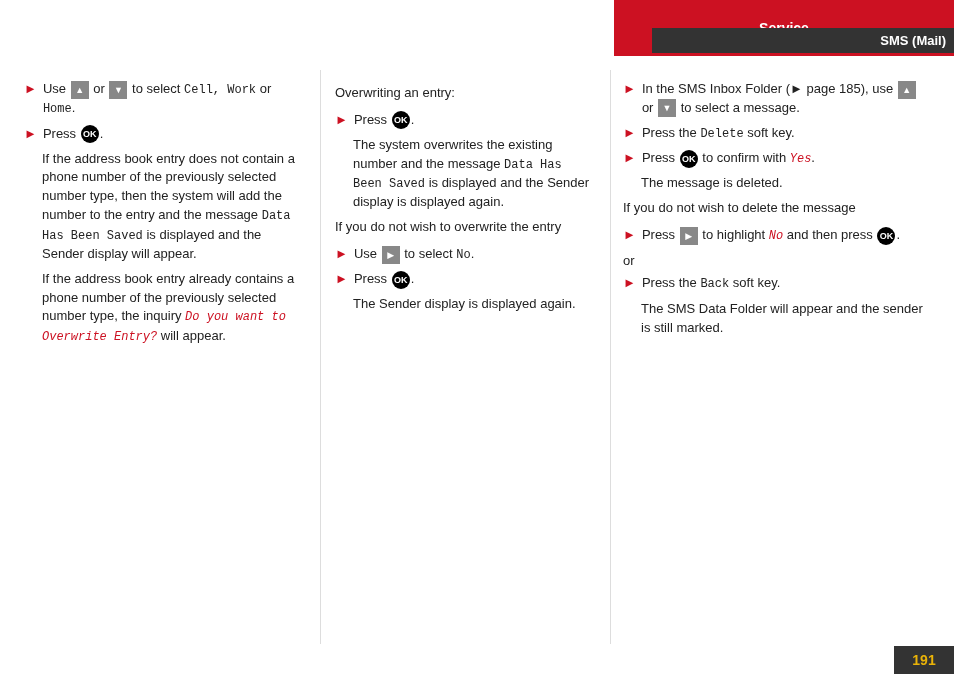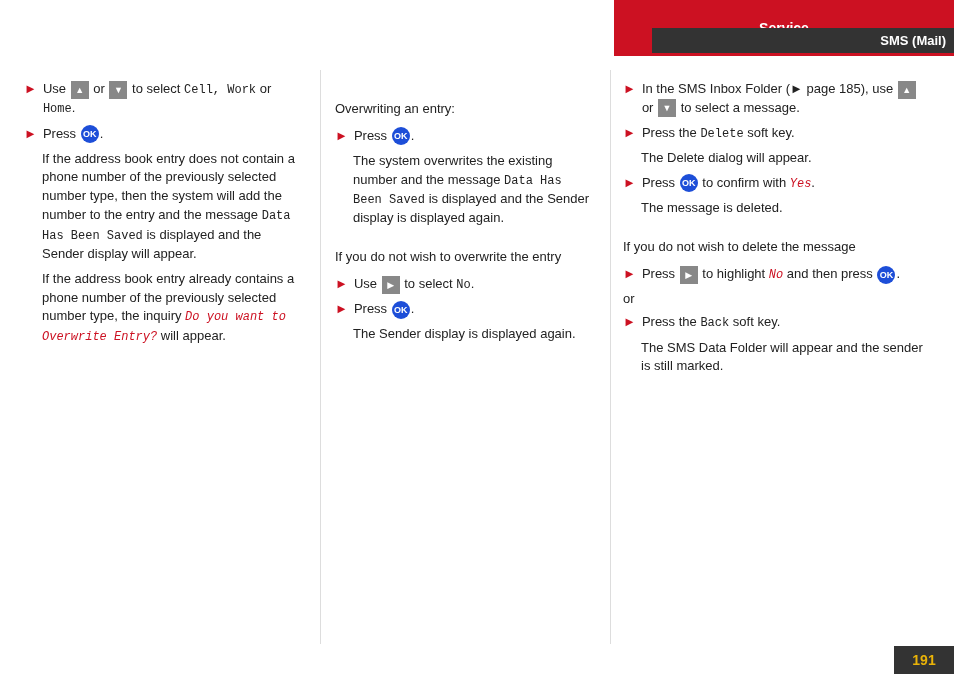--- a/index.html
+++ b/index.html
@@ -102,21 +102,21 @@
       flex: 1;
       line-height: 1.45;
     }
 
     
     .ok-btn {
       display: inline-block;
       width: 18px;
       height: 18px;
       border-radius: 50%;
-      background: #1d4ed8;
+      background: #000000;
       color: #fff;
       font-size: 9px;
       font-weight: bold;
       text-align: center;
       line-height: 18px;
       vertical-align: middle;
       margin: 0 1px;
     }
 
     
@@ -176,21 +176,21 @@
       background: #555;
       color: #fff;
       font-weight: bold;
       font-size: 12px;
       padding: 3px 8px;
       margin-bottom: 8px;
       display: block;
     }
 
     .para-block {
-      margin-top: 20px;
+      margin-top: 4px;
       margin-bottom: 8px;
       margin-left: 0;
       line-height: 1.45;
       font-size: 13px;
     }
 
     .subtext {
       margin-left: 18px;
       margin-bottom: 6px;
       line-height: 1.45;
@@ -298,21 +298,20 @@
       </span>
     </div>
 
     <div class="bullet-item">
       <span class="bullet-arrow">►</span>
       <span class="bullet-content">
         Press the <span class="mono">Delete</span> soft key.
       </span>
     </div>
 
-    <div class="subtext">The Delete dialog will appear.</div>
 
     <div class="bullet-item">
       <span class="bullet-arrow">►</span>
       <span class="bullet-content">
         Press <span class="ok-btn">OK</span>
         to confirm with <span class="italic">Yes</span>.
       </span>
     </div>
 
     <div class="subtext">The message is deleted.</div>

